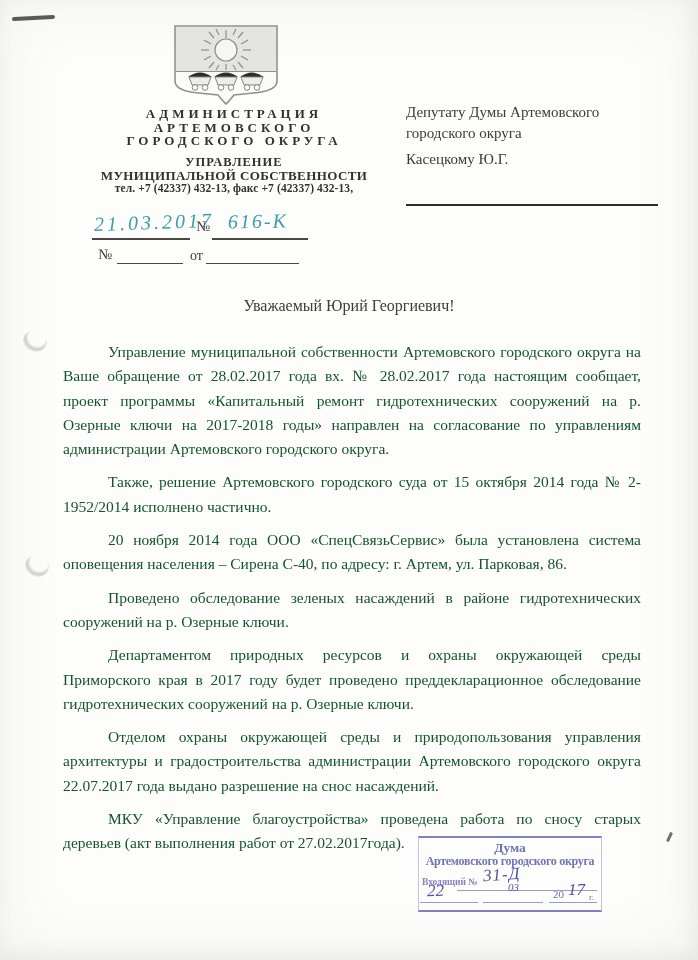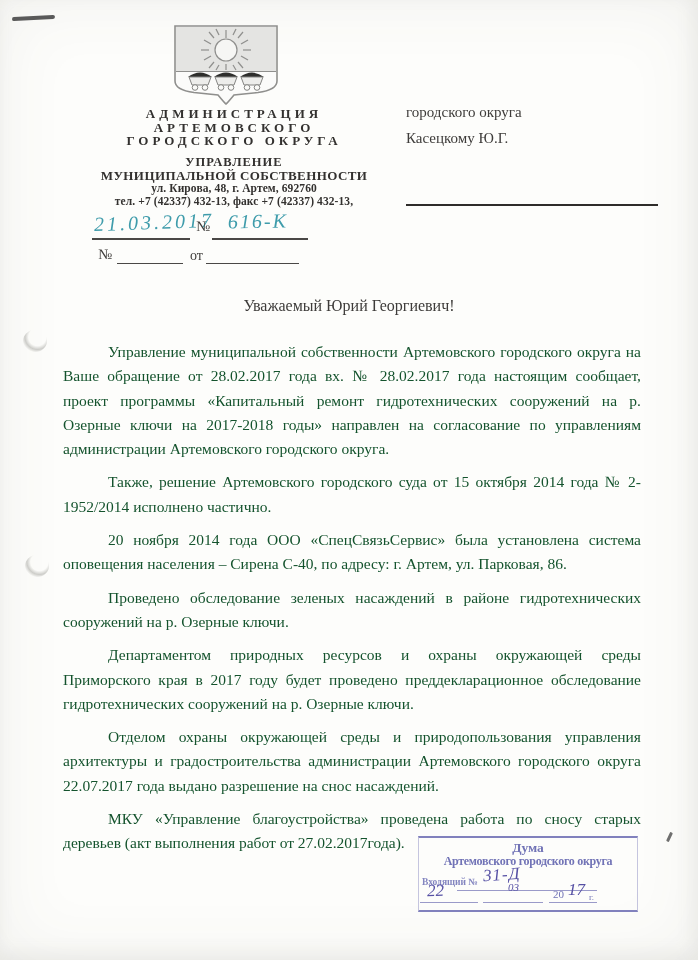--- a/index.html
+++ b/index.html
@@ -52,21 +52,21 @@
   
   .salutation{left:0;top:297px;width:698px;text-align:center;font-size:16px;}
   .body-text{left:63px;top:340px;width:578px;font-size:15.5px;line-height:24.3px;
              text-align:justify;color:#14532d;}
   .body-text p{margin:0 0 9px 0;text-indent:45px;}
 
   
   .stamp{left:418px;top:836px;width:182px;height:72px;
          border-top:2.5px solid #8181bd;border-bottom:2.5px solid #8181bd;
          border-left:1px solid rgba(129,129,189,.45);border-right:1px solid rgba(129,129,189,.45);
-         color:#7173b6;font-weight:bold;padding-left:36px;}
+         color:#7173b6;font-weight:bold;}
   .stamp .abs{white-space:nowrap;}
   .st-duma{left:0;top:2px;width:100%;text-align:center;font-size:13.5px;}
   .st-org{left:0;top:16px;width:100%;text-align:center;font-size:12px;letter-spacing:-.3px;}
   .st-label{left:3px;top:39px;font-size:9.5px;font-weight:bold;color:#8486c0;}
   .st-hw{font-style:italic;color:#5650a4;font-weight:normal;}
   .st-num{left:64px;top:27px;font-size:17px;letter-spacing:1px;transform:rotate(-4deg);}
   .st-day{left:8px;top:43px;font-size:17px;transform:rotate(-2deg);}
   .st-month{left:89px;top:43px;font-size:11px;}
   .st-year{left:149px;top:42px;font-size:17px;}
   .st-20{left:134px;top:50px;font-size:11px;font-weight:normal;}
@@ -133,25 +133,25 @@
       </g>
     </svg>
   </div>
 
   <div class="abs letterhead">
     <div class="lh-org">АДМИНИСТРАЦИЯ</div>
     <div class="lh-org">АРТЕМОВСКОГО</div>
     <div class="lh-org">ГОРОДСКОГО ОКРУГА</div>
     <div class="lh-up">УПРАВЛЕНИЕ</div>
     <div class="lh-mun">МУНИЦИПАЛЬНОЙ СОБСТВЕННОСТИ</div>
-    <div class="lh-small">ул. Кирова, 48, г. Артем, 692760</div>
     <div class="lh-small">тел. +7 (42337) 432-13, факс +7 (42337) 432-13,</div>
   </div>
 
   <div class="abs recipient">
+    <div>Депутату Думы Артемовского</div>
     <div>городского округа</div>
     <div class="rec-name">Касецкому Ю.Г.</div>
   </div>
   <div class="abs recipient-underline"></div>
 
   <div class="abs hw hw-date">21.03.2017</div>
   <div class="abs formline fl1"></div>
   <div class="abs no-sign1">№</div>
   <div class="abs hw hw-num">616-К</div>
   <div class="abs formline fl2"></div>

